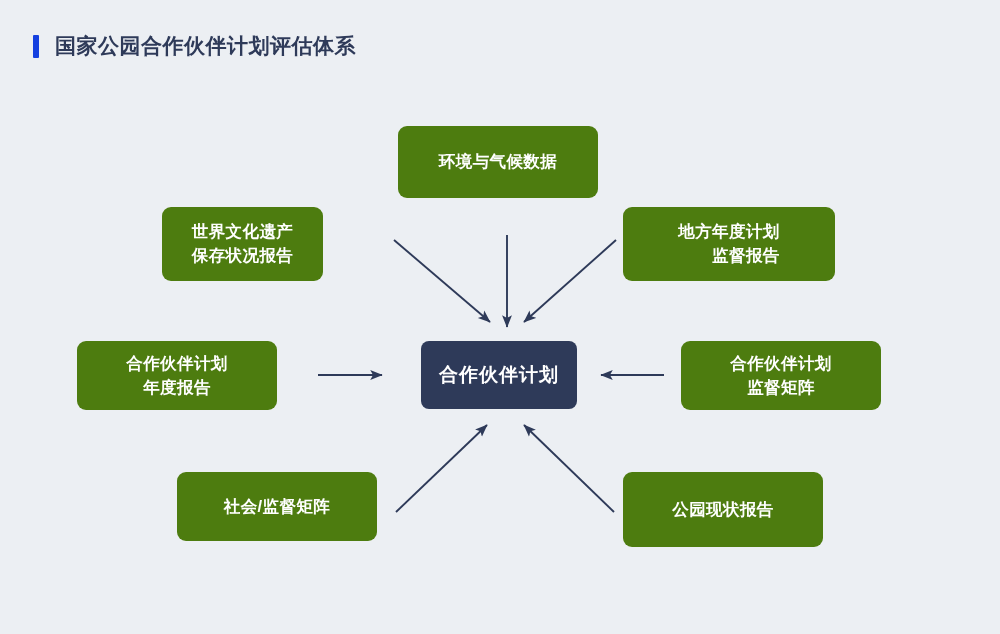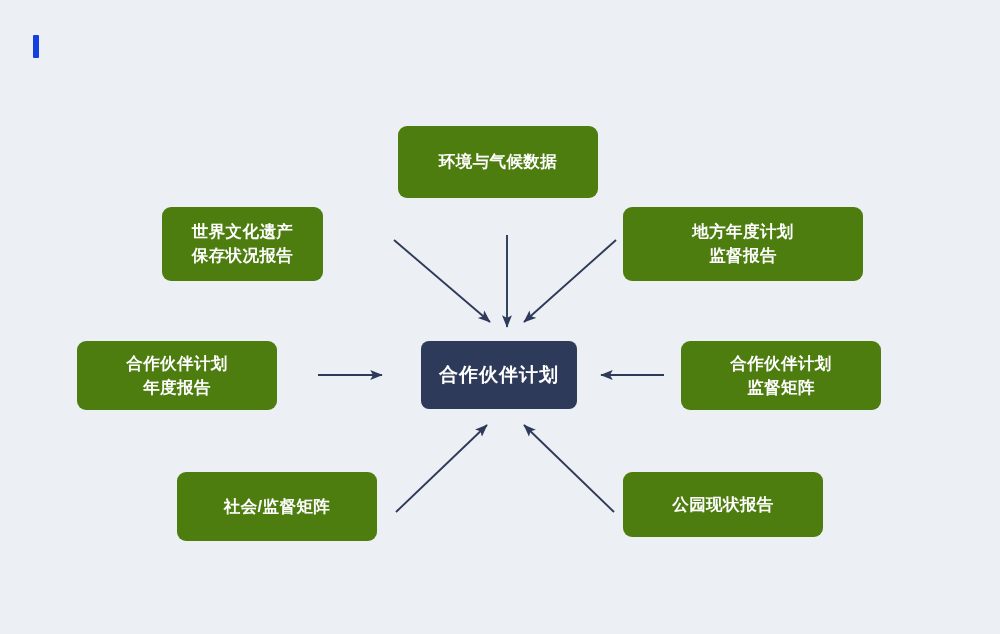--- a/index.html
+++ b/index.html
@@ -80,34 +80,35 @@
   .node.center {
     background: #2e3a59;
     font-size: 19px;
     letter-spacing: 1px;
     border-radius: 8px;
   }
 
   
   #node-top        { left: 398px; top: 126px; width: 200px; height: 72px; }
   #node-top-left   { left: 162px; top: 207px; width: 161px; height: 74px; }
-  #node-top-right  { left: 623px; top: 207px; width: 240px; height: 74px; }
+  #node-top-right  { left: 623px; top: 207px; width: 212px; height: 74px; text-align: right; }
   #node-left       { left: 77px;  top: 341px; width: 200px; height: 69px; }
   #node-right      { left: 681px; top: 341px; width: 200px; height: 69px; }
   #node-bottom-left  { left: 177px; top: 472px; width: 200px; height: 69px; }
-  #node-bottom-right { left: 623px; top: 472px; width: 200px; height: 65px; }
+  #node-bottom-right { left: 623px; top: 472px; width: 200px; height: 75px; }
   #node-center     { left: 421px; top: 341px; width: 156px; height: 68px; }
 </style>
 </head>
 <body>
 
 <div id="canvas">
 
   <div class="title-row">
     <div class="title-accent"></div>
+    <div class="title-text">国家公园合作伙伴计划评估体系</div>
   </div>
 
   <svg id="arrow-layer" width="1000" height="634" viewBox="0 0 1000 634">
     <defs>
       <marker id="arrowhead" markerWidth="7" markerHeight="7" refX="6.2" refY="3" orient="auto" markerUnits="strokeWidth">
         <path d="M0,0.4 L6.6,3 L0,5.6 L1.5,3 Z" fill="#2e3a59"></path>
       </marker>
     </defs>
 
     <line x1="507" y1="235" x2="507" y2="327" stroke="#2e3a59" stroke-width="1.9" marker-end="url(#arrowhead)"></line>

